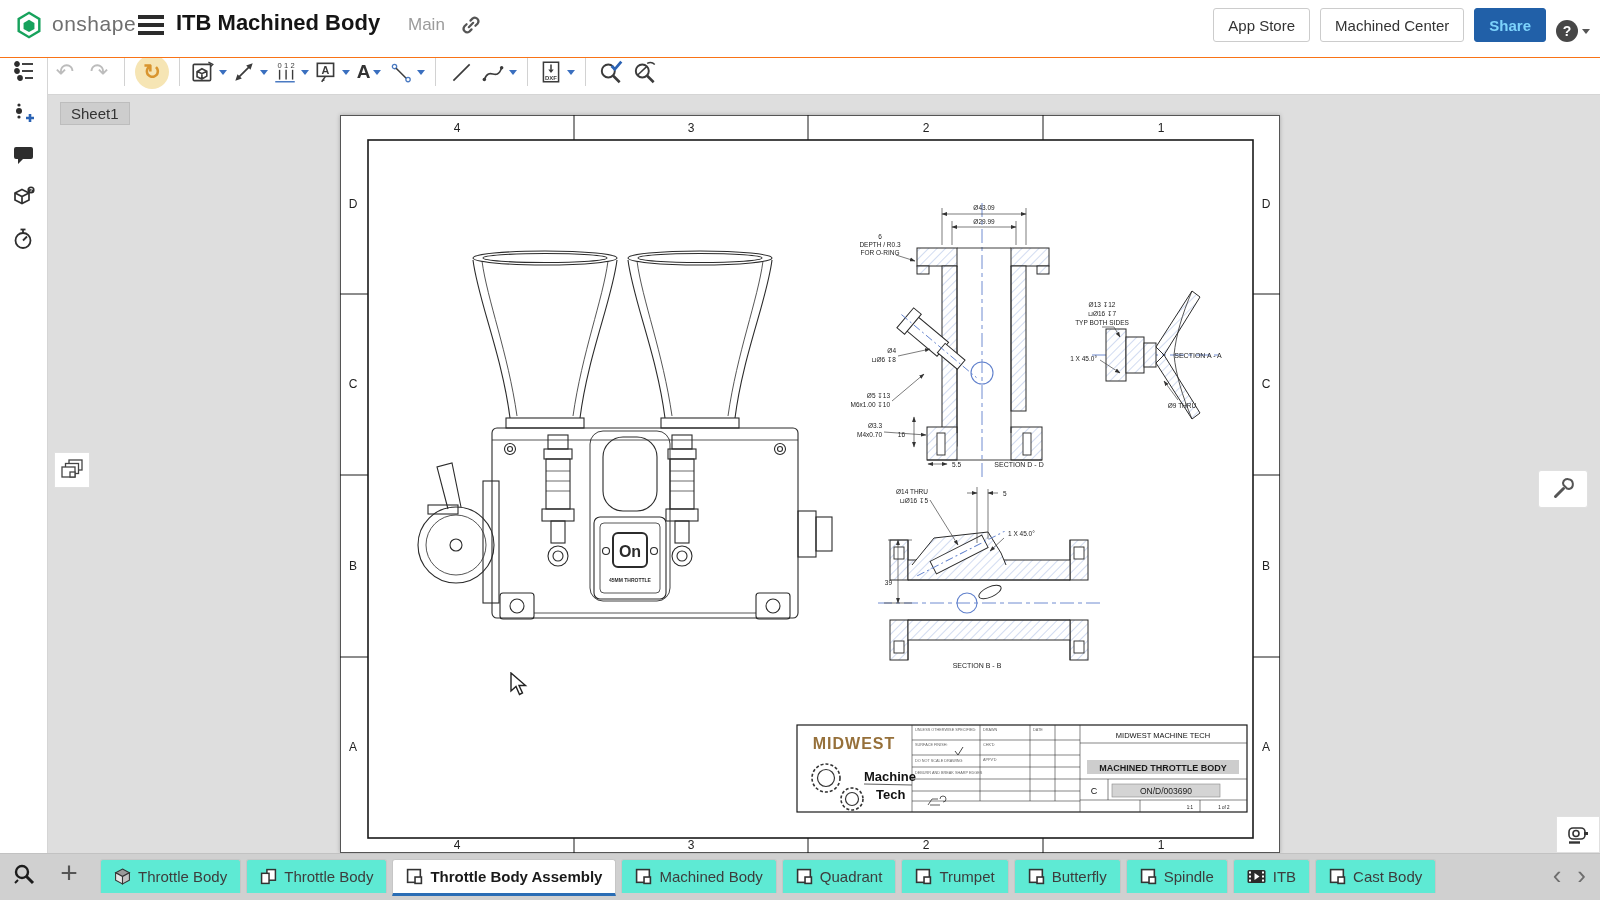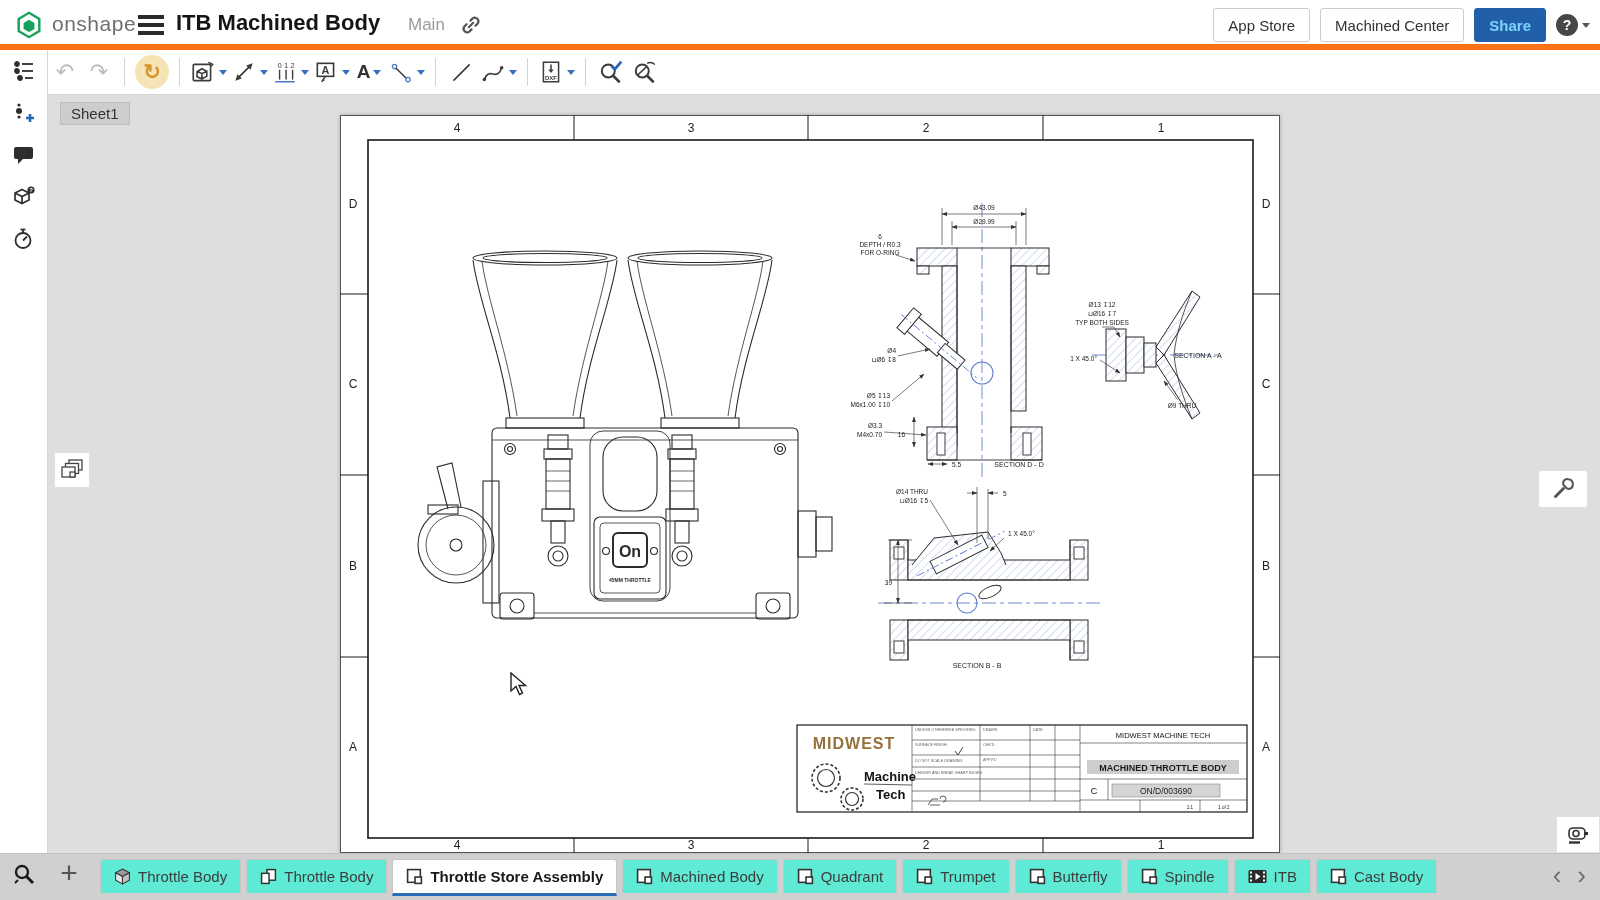--- a/index.html
+++ b/index.html
@@ -1,27 +1,27 @@
 <!DOCTYPE html>
 <html><head>
 <meta charset="utf-8">
 <style>
 *{margin:0;padding:0;box-sizing:border-box}
 html,body{width:1600px;height:900px;overflow:hidden}
 body{font-family:"Liberation Sans",sans-serif;background:#dedede;position:relative;color:#222}
 
-.topbar{position:absolute;left:0;top:0;width:1600px;height:50px;background:#fff;border-bottom:6px solid #f97316;z-index:30}
+.topbar{position:absolute;left:0;top:0;width:1600px;height:58px;background:#fff;border-bottom:1px solid #f97316;z-index:30}
 .topbar .logo{position:absolute;left:14px;top:10px}
 .logo-text{position:absolute;left:52px;top:12px;font-size:21px;color:#6f6f6f;letter-spacing:.5px}
 .hamburger{position:absolute;left:138px;top:15px;width:26px;height:20px;cursor:pointer}
 .hamburger div{width:26px;height:3.5px;background:#2b2b2b;margin-bottom:4.5px}
 .doc-title{position:absolute;left:176px;top:10px;font-size:22px;font-weight:bold;color:#151515;white-space:nowrap}
 .ws-name{position:absolute;left:408px;top:15px;font-size:17px;color:#9b9b9b}
 .link-ic{position:absolute;left:460px;top:14px}
-.top-right{position:absolute;right:10px;top:8px;display:flex;align-items:center;gap:10px}
+.top-right{position:absolute;right:10px;top:8px;display:flex;align-items:flex-end;gap:10px}
 .tbtn{height:34px;padding:0 14px;background:#fff;border:1px solid #ccc;border-radius:3px;font-size:15px;color:#333;display:flex;align-items:center;cursor:pointer;font-family:inherit}
 .tbtn.blue{background:#2160a8;border-color:#2160a8;color:#7dd3fc;font-weight:bold}
 .help-wrap{display:flex;align-items:center;gap:4px;cursor:pointer}
 .help-circle{width:22px;height:22px;border-radius:50%;background:#474747;color:#fff;font-size:14px;font-weight:bold;display:flex;align-items:center;justify-content:center}
 .user-wrap{display:flex;align-items:center;gap:7px;cursor:pointer}
 .user-name{font-size:15px;color:#333;white-space:nowrap}
 .caret{width:0;height:0;border-left:4px solid transparent;border-right:4px solid transparent;border-top:5px solid #3a6fbf;display:inline-block}
 .caret.g{border-top-color:#555}
 
 .toolbar{position:absolute;left:48px;top:50px;width:1552px;height:45px;background:#fff;border-bottom:1px solid #d5d5d5;display:flex;align-items:center;z-index:20}
@@ -620,21 +620,21 @@
         <rect x="6.5" y="1.5" width="8" height="10" fill="#fff" stroke="#333" stroke-width="1.4"></rect>
         <rect x="1.5" y="5" width="7" height="9.5" fill="#fff" stroke="#333" stroke-width="1.4"></rect>
       </svg>
       <span>Throttle Body</span>
     </div>
     <div class="dtab active">
       <svg width="17" height="17" viewBox="0 0 16 16">
         <rect x="1.5" y="1.5" width="12" height="12" fill="#fff" stroke="#333" stroke-width="1.5"></rect>
         <rect x="8.5" y="8.5" width="6" height="6" fill="#fff" stroke="#333" stroke-width="1.5"></rect>
       </svg>
-      <span>Throttle Store Assembly</span>
+      <span>Throttle Body Assembly</span>
     </div>
     <div class="dtab">
       <svg width="17" height="17" viewBox="0 0 16 16">
         <rect x="1.5" y="1.5" width="12" height="12" fill="#fff" stroke="#333" stroke-width="1.5"></rect>
         <rect x="8.5" y="8.5" width="6" height="6" fill="#fff" stroke="#333" stroke-width="1.5"></rect>
       </svg>
       <span>Machined Body</span>
     </div>
     <div class="dtab">
       <svg width="17" height="17" viewBox="0 0 16 16">

